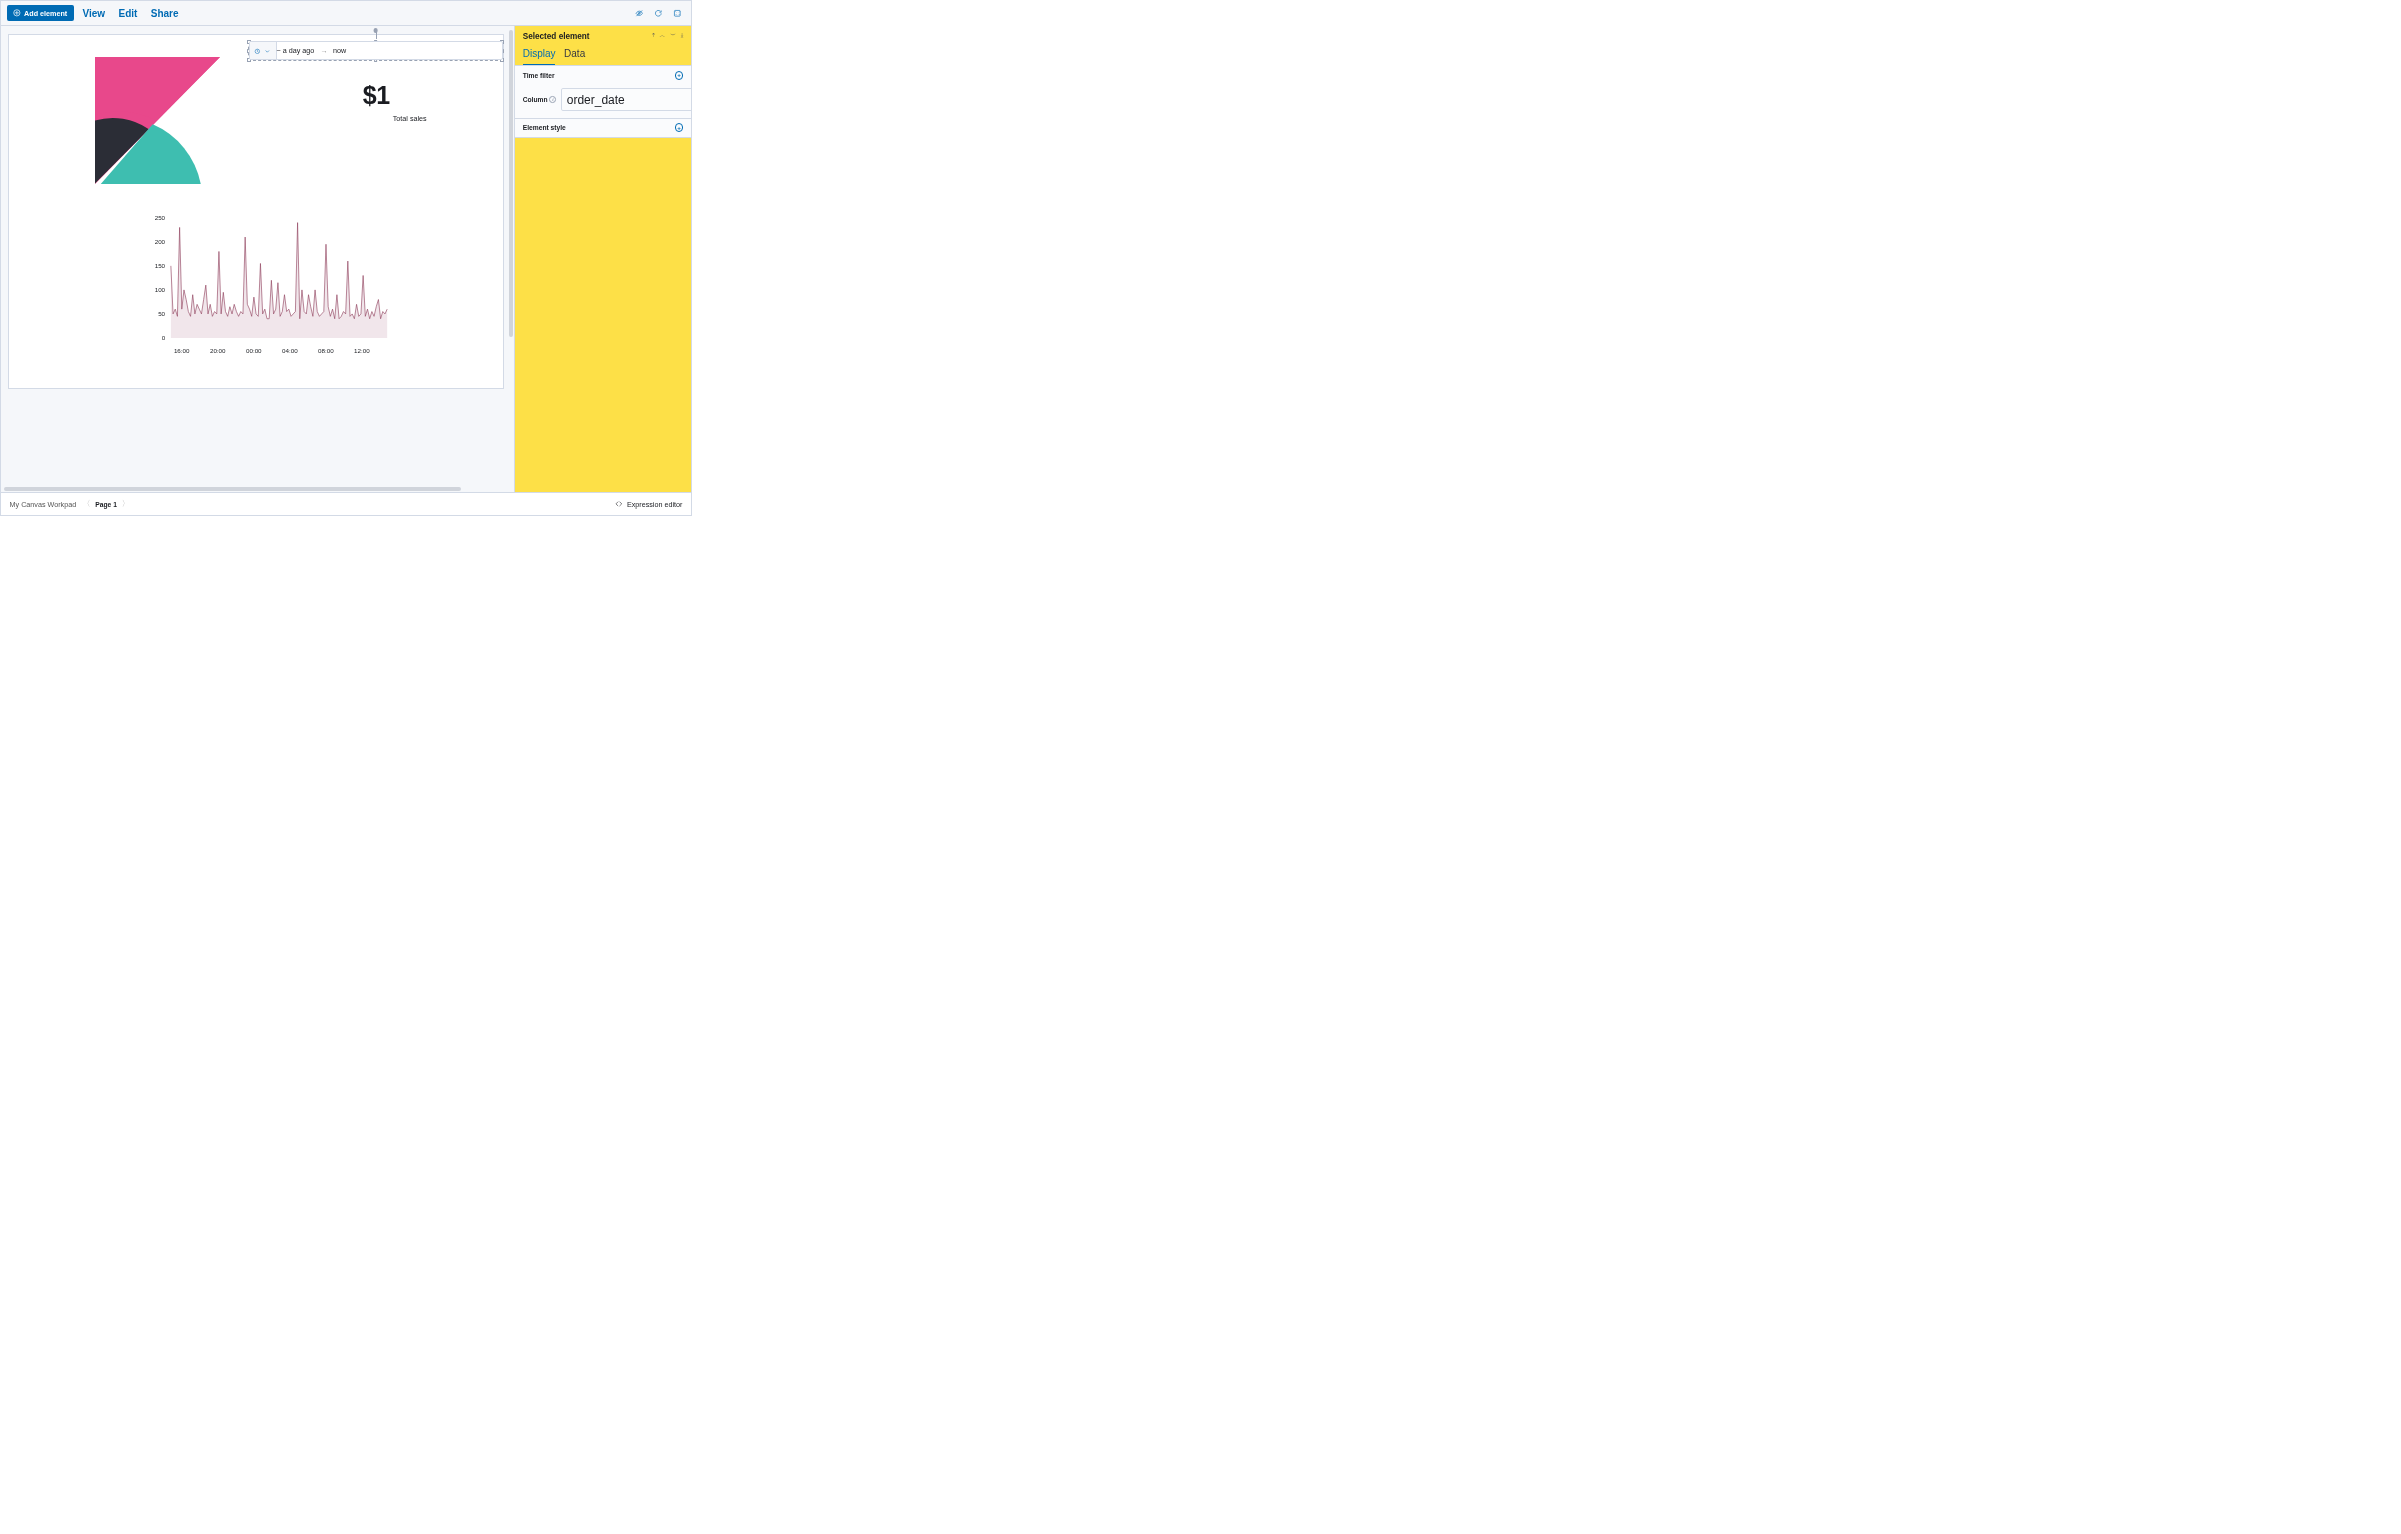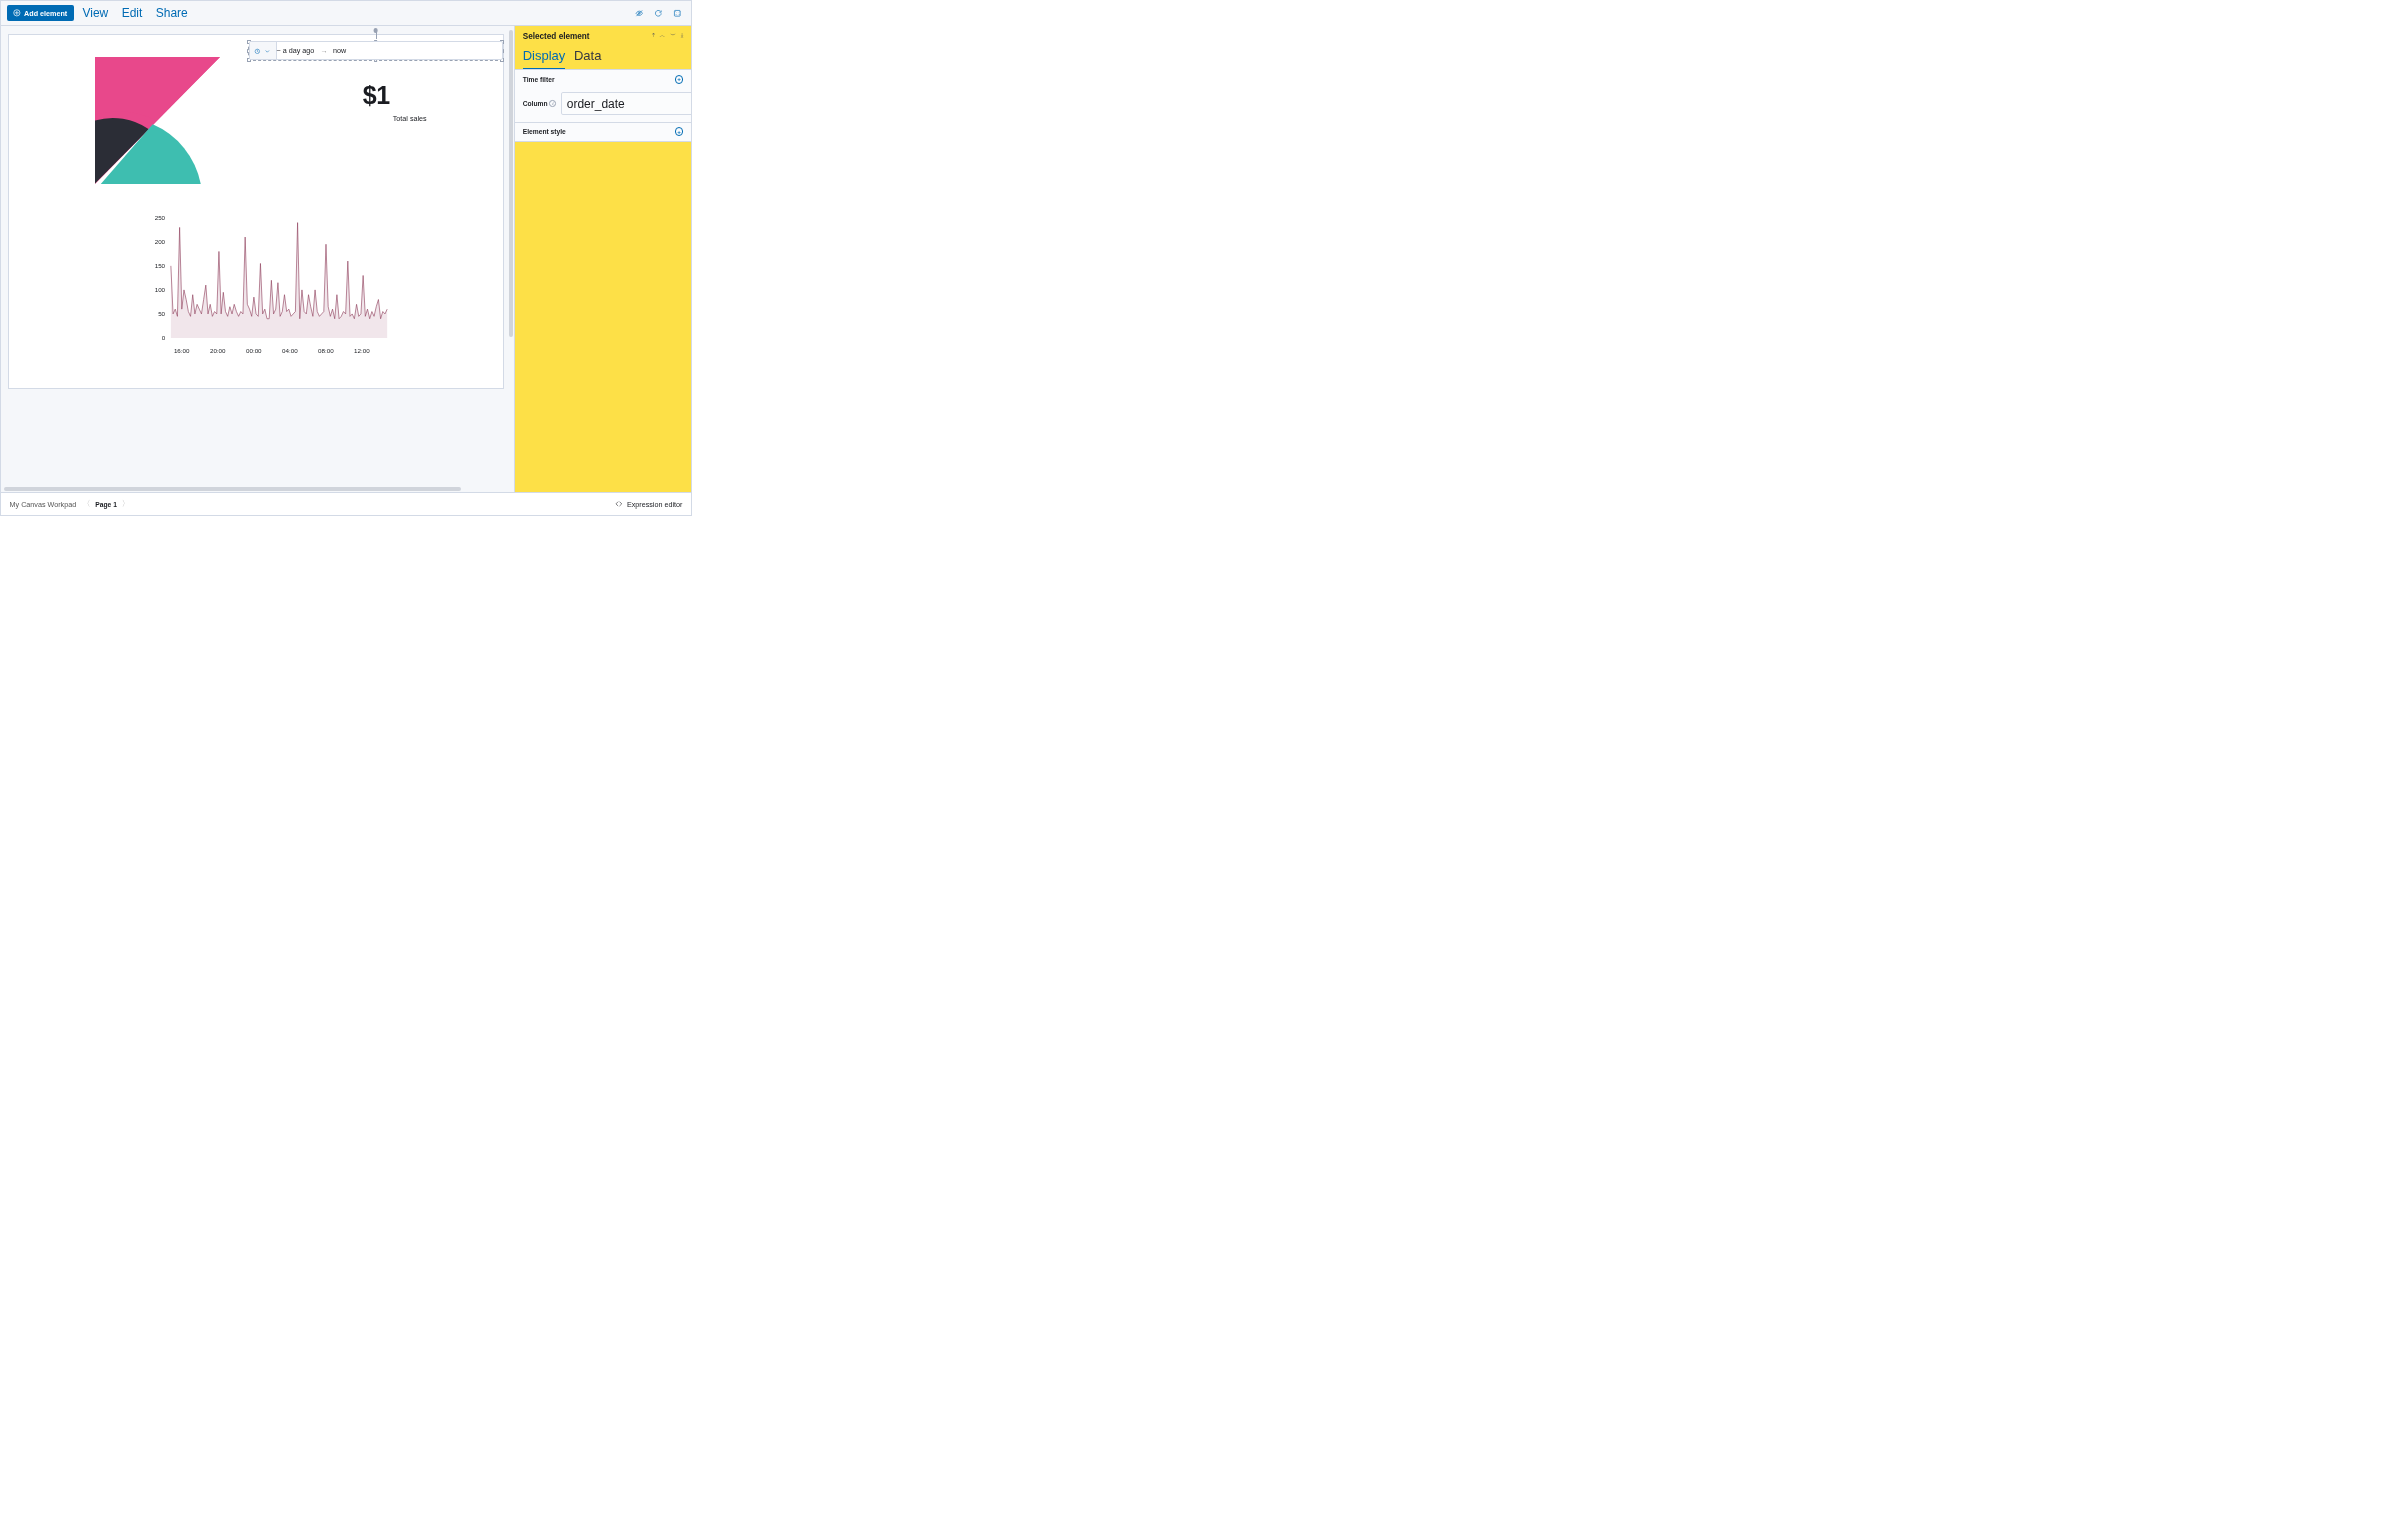--- a/index.html
+++ b/index.html
@@ -14,21 +14,21 @@
     --magenta-fill:#f1e6eb;
   }
   *{box-sizing:border-box;}
   html,body{margin:0;padding:0;height:100%;font-family:-apple-system,BlinkMacSystemFont,"Segoe UI",Helvetica,Arial,sans-serif;color:var(--text);font-size:6.7px;background:#fff;}
   .app{display:flex;flex-direction:column;height:516px;width:692px;border:0.5px solid var(--gray-border);}
 
   
   .toolbar{display:flex;align-items:center;padding:3.8px 5.8px;border-bottom:0.5px solid var(--gray-border);background:var(--light-bg);height:25px;gap:3.8px;}
   .btn-primary{display:inline-flex;align-items:center;gap:2.9px;background:var(--blue);color:#fff;border:none;border-radius:1.9px;padding:3.8px 6.7px;font-size:7.2px;font-weight:600;cursor:pointer;}
   .btn-primary svg{width:7.7px;height:7.7px;}
-  .toolbar-link{color:var(--blue);font-size:12px;font-weight:400;padding:2.9px 4.8px;cursor:pointer;}
+  .toolbar-link{color:var(--blue);font-size:10px;font-weight:700;padding:2.9px 4.8px;cursor:pointer;}
   .toolbar-spacer{flex:1;}
   .toolbar-icon{width:15.4px;height:15.4px;display:inline-flex;align-items:center;justify-content:center;color:var(--blue);cursor:pointer;border-radius:1.9px;}
   .toolbar-icon svg{width:8.6px;height:8.6px;}
 
   
   .main{flex:1;display:flex;overflow:hidden;}
   .canvas-area{flex:1;position:relative;background:var(--light-bg);overflow:hidden;}
   .canvas-scroll{position:absolute;inset:0;overflow:auto;}
   .canvas-page{position:absolute;left:6.7px;top:7.7px;width:496px;height:355px;background:#fff;border:0.5px solid var(--gray-border);}
 
@@ -54,21 +54,21 @@
   .tf-text{flex:1;display:flex;align-items:center;justify-content:flex-start;gap:5.8px;font-size:7.2px;color:var(--text);}
   .tf-arrow{color:#888;}
 
   
   .sidepanel{width:177px;border-left:0.5px solid var(--gray-border);background:#fde047;display:flex;flex-direction:column;}
   .sp-header{display:flex;align-items:center;padding:5.8px 7.7px 3.8px;gap:3.8px;}
   .sp-title{font-size:8.2px;font-weight:700;flex:1;}
   .sp-order-icons{display:flex;gap:4.8px;color:#555;}
   .sp-order-icons span{cursor:pointer;font-size:5.8px;line-height:1;}
   .sp-tabs{display:flex;padding:0 7.7px;border-bottom:0.5px solid var(--gray-border);gap:8.6px;}
-  .sp-tab{padding:3.8px 0 4.8px;font-size:13px;font-weight:500;color:var(--text-sub);cursor:pointer;border-bottom:1px solid transparent;}
+  .sp-tab{padding:3.8px 0 4.8px;font-size:10px;font-weight:500;color:var(--text-sub);cursor:pointer;border-bottom:1px solid transparent;}
   .sp-tab.active{color:var(--blue);border-bottom-color:var(--blue);}
   .sp-section{border-bottom:0.5px solid var(--gray-border);background:var(--panel-bg);}
   .sp-sec-head{display:flex;align-items:center;padding:4.8px 7.7px;font-weight:700;font-size:6.7px;}
   .sp-sec-head .spacer{flex:1;}
   .plus-btn{width:8.6px;height:8.6px;border:0.6px solid var(--blue);border-radius:50%;display:inline-flex;align-items:center;justify-content:center;color:var(--blue);font-size:6.2px;line-height:1;cursor:pointer;}
   .sp-row{display:flex;align-items:center;padding:3.8px 7.7px 6.7px;gap:4.8px;}
   .sp-label{font-size:6.7px;font-weight:600;display:flex;align-items:center;gap:1.9px;}
   .info-icon{width:6.7px;height:6.7px;border:0.6px solid #98a2b3;border-radius:50%;display:inline-flex;align-items:center;justify-content:center;font-size:4.8px;color:#98a2b3;font-weight:700;font-style:italic;font-family:Georgia,serif;}
   .sp-input{flex:1;border:0.5px solid var(--gray-border);background:#fbfcfd;border-radius:1.9px;padding:3.4px 4.8px;font-size:12px;color:var(--text);}
   .set-btn{background:#fff;border:0.5px solid var(--gray-border);border-radius:1.9px;padding:2.9px 5.8px;color:var(--blue);font-size:6.7px;text-decoration:underline;cursor:pointer;box-shadow:0 0 0 1px rgba(0,107,180,.9);outline:none;}

